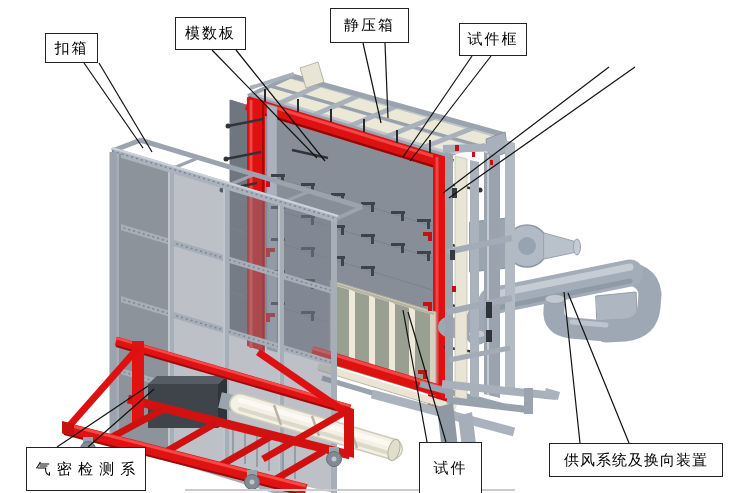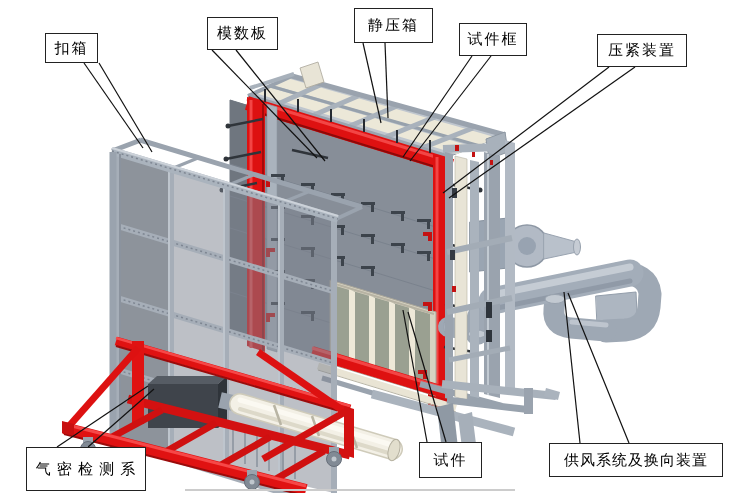--- a/index.html
+++ b/index.html
@@ -332,41 +332,38 @@
         <line x1="446" y1="442" x2="408" y2="312"></line>
     <line x1="580" y1="443" x2="564" y2="292"></line>
         <line x1="629" y1="443" x2="568" y2="293"></line>
   </g>
 </svg>
 
 <div class="callout" style="left:45px;top:33px;width:53px;height:30px;">
   <span>扣箱</span>
 </div>
 
-<div class="callout" style="left:175px;top:17px;width:71px;height:33px;margin-left:32px;">
+<div class="callout" style="left:175px;top:17px;width:71px;height:33px;">
   <span>模数板</span>
 </div>
 
-<div class="callout" style="left:330px;top:8px;width:79px;height:35px;margin-left:24px;">
+<div class="callout" style="left:330px;top:8px;width:79px;height:35px;">
   <span>静压箱</span>
 </div>
 
 <div class="callout" style="left:459px;top:23px;width:68px;height:33px;">
   <span>试件框</span>
 </div>
 
-<div class="callout" style="left:597px;top:34px;width:90px;height:33px;">
-  <span>压紧装置</span>
-</div>
 
 <div class="callout spaced" style="left:26px;top:447px;width:120px;height:44px;">
   <span>气 密 检 测 系</span>
 </div>
 
-<div class="callout" style="left:419px;top:442px;width:63px;height:36px;">
+<div class="callout" style="left:419px;top:442px;width:63px;height:52px;">
   <span>试件</span>
 </div>
 
 <div class="callout wide" style="left:549px;top:443px;width:174px;height:34px;">
   <span>供风系统及换向装置</span>
 </div>
 
 </div>
 
 </body></html>

